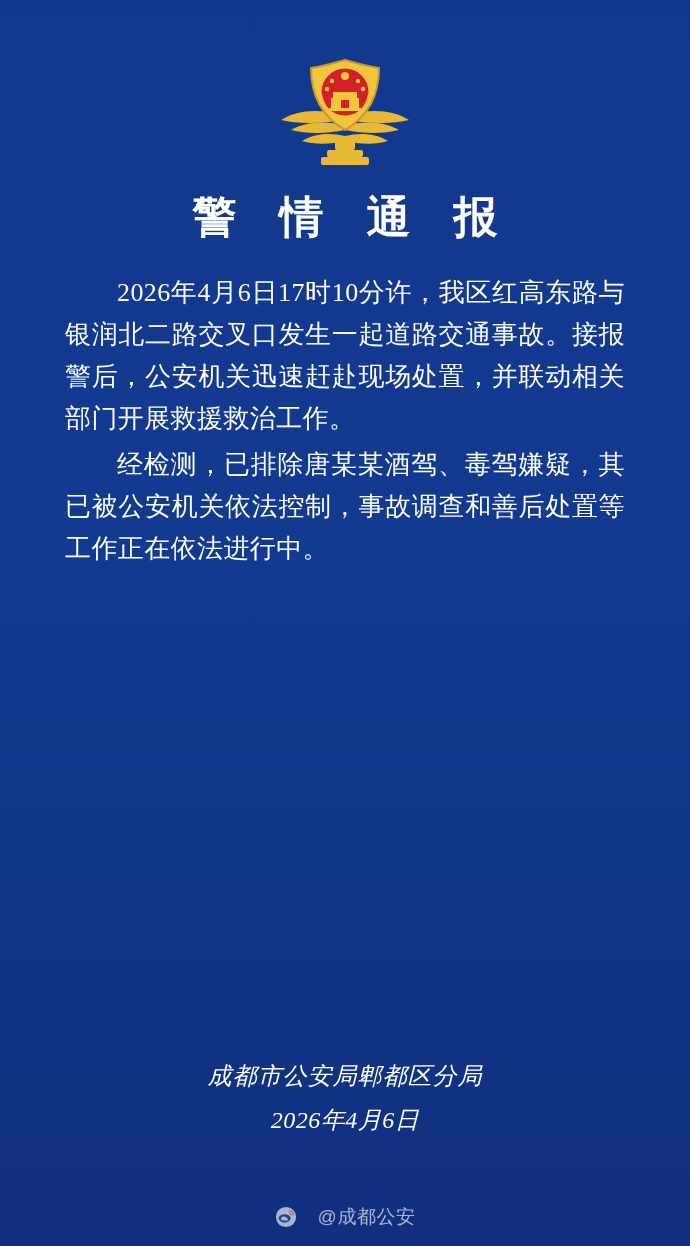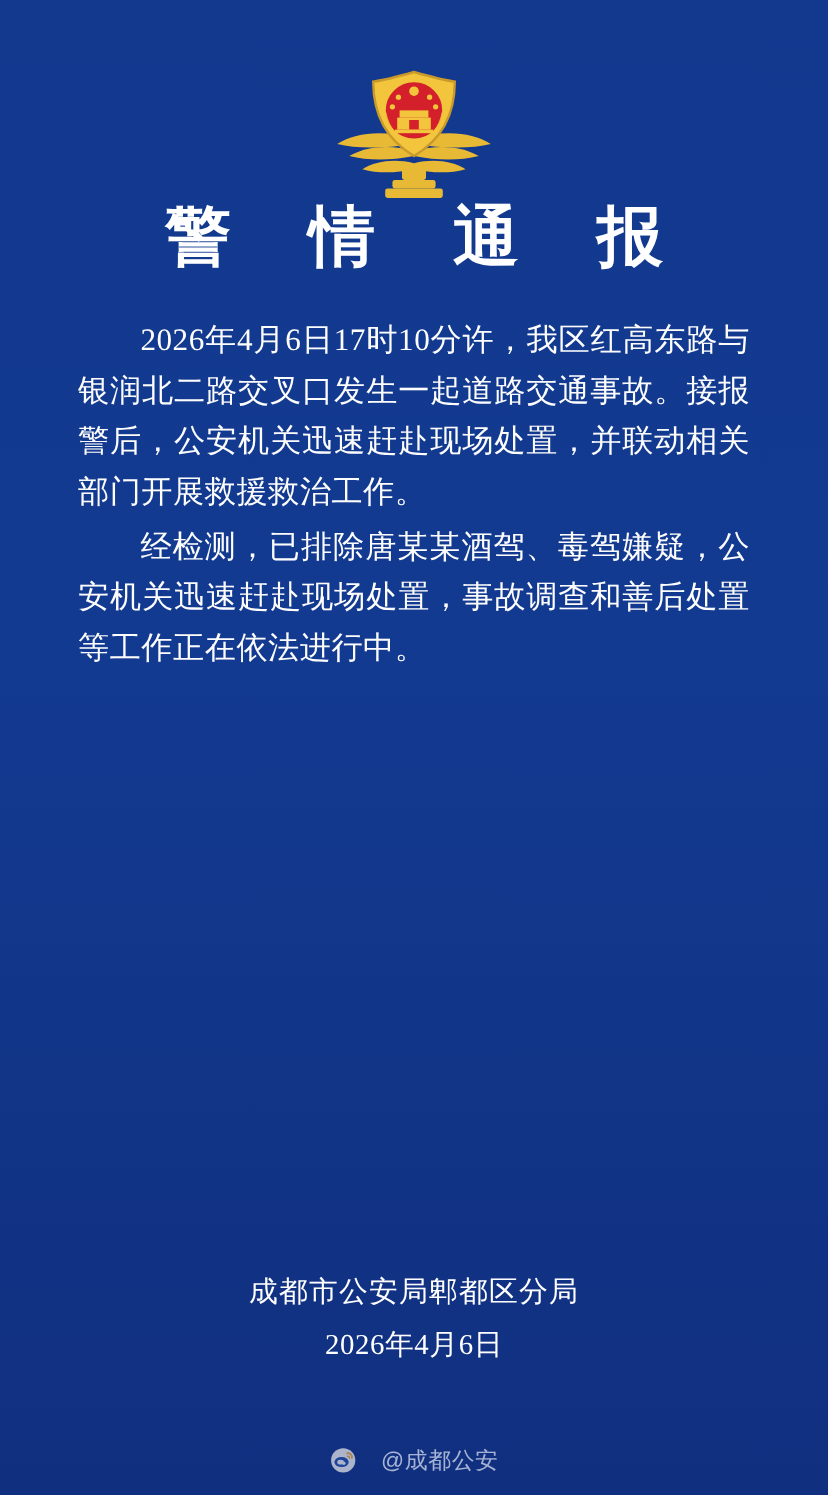--- a/index.html
+++ b/index.html
@@ -30,26 +30,27 @@
   .emblem-wrap {
     margin-top: 54px;
     width: 140px;
     height: 118px;
     position: relative;
   }
   .emblem-svg { display: block; width: 140px; height: 118px; }
 
   
   .title {
-    font-size: 55px;
+    margin-top: 22px;
+    font-size: 44px;
     letter-spacing: 16px;
     text-indent: 16px;
     font-weight: bold;
     color: #ffffff;
-    font-family: Liberation Mono, monospace;
+    font-family: Liberation Serif, serif;
     text-align: center;
     line-height: 1.1;
   }
 
   
   .body-wrap {
     width: 560px;
     margin-top: 30px;
     text-align: justify;
   }
@@ -62,20 +63,21 @@
     letter-spacing: 0.4px;
     font-family: "Liberation Serif", "DejaVu Serif", serif;
   }
 
   
   .sign {
     position: absolute;
     left: 0;
     right: 0;
     text-align: center;
+    font-style: italic;
   }
   .sign-org {
     top: 1060px;
     font-size: 24px;
     letter-spacing: 1px;
   }
   .sign-date {
     top: 1104px;
     font-size: 24px;
     letter-spacing: 0.5px;
@@ -148,21 +150,21 @@
       </g>
 
       <path d="M46 40 C 48 52, 56 62, 70 70 C 84 62, 92 52, 94 40" fill="none" stroke="#f2c53d" stroke-width="2" opacity="0.85"></path>
     </svg>
   </div>
 
   <div class="title">警 情 通 报</div>
 
   <div class="body-wrap">
     <p class="para">2026年4月6日17时10分许，我区红高东路与银润北二路交叉口发生一起道路交通事故。接报警后，公安机关迅速赶赴现场处置，并联动相关部门开展救援救治工作。</p>
-    <p class="para">经检测，已排除唐某某酒驾、毒驾嫌疑，公安机关迅速赶赴现场处置，事故调查和善后处置等工作正在依法进行中。</p>
+    <p class="para">经检测，已排除唐某某酒驾、毒驾嫌疑，其已被公安机关依法控制，事故调查和善后处置等工作正在依法进行中。</p>
   </div>
 
   <div class="sign sign-org">成都市公安局郫都区分局</div>
   <div class="sign sign-date">2026年4月6日</div>
 
   <div class="footer">
     <span class="weibo-icon">
       <svg viewBox="0 0 24 24" width="22" height="22" xmlns="http://www.w3.org/2000/svg" aria-hidden="true">
         <circle cx="12" cy="12" r="11" fill="#e8e8e8"></circle>
         <ellipse cx="10.5" cy="13.5" rx="6.5" ry="4.6" fill="#1f4ea8"></ellipse>

